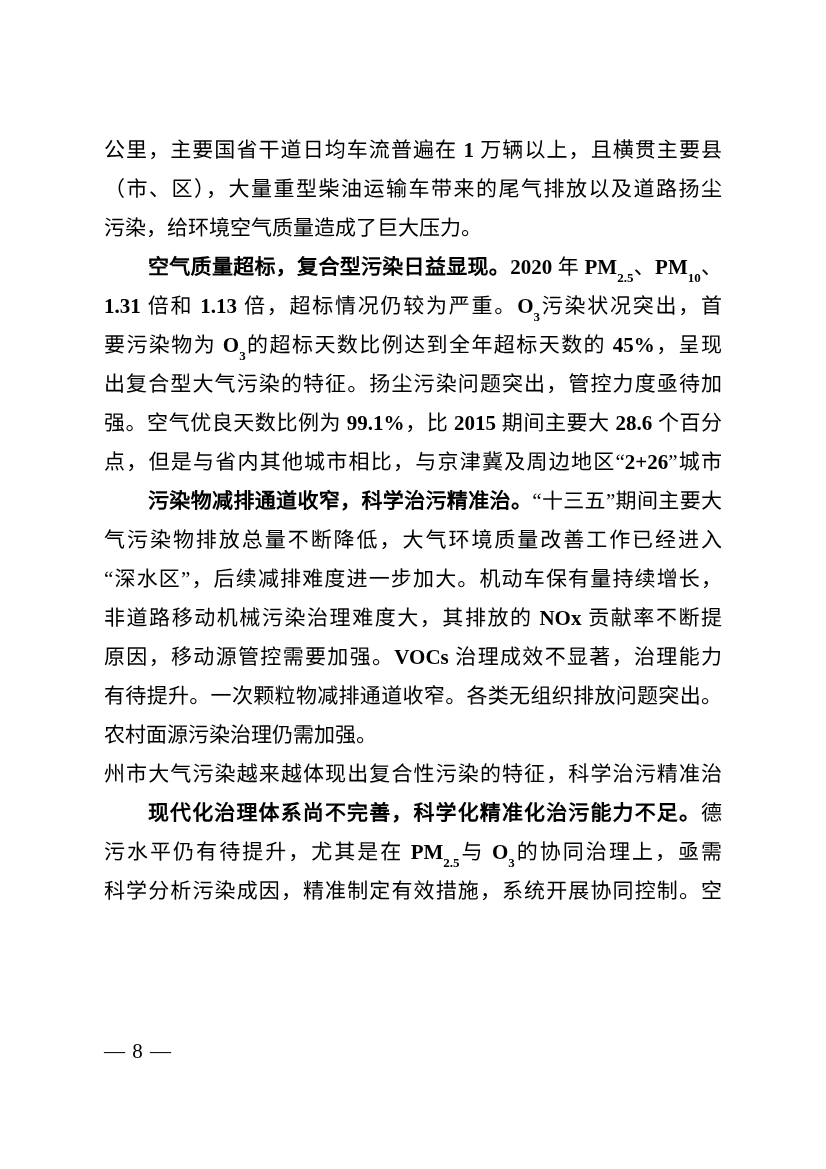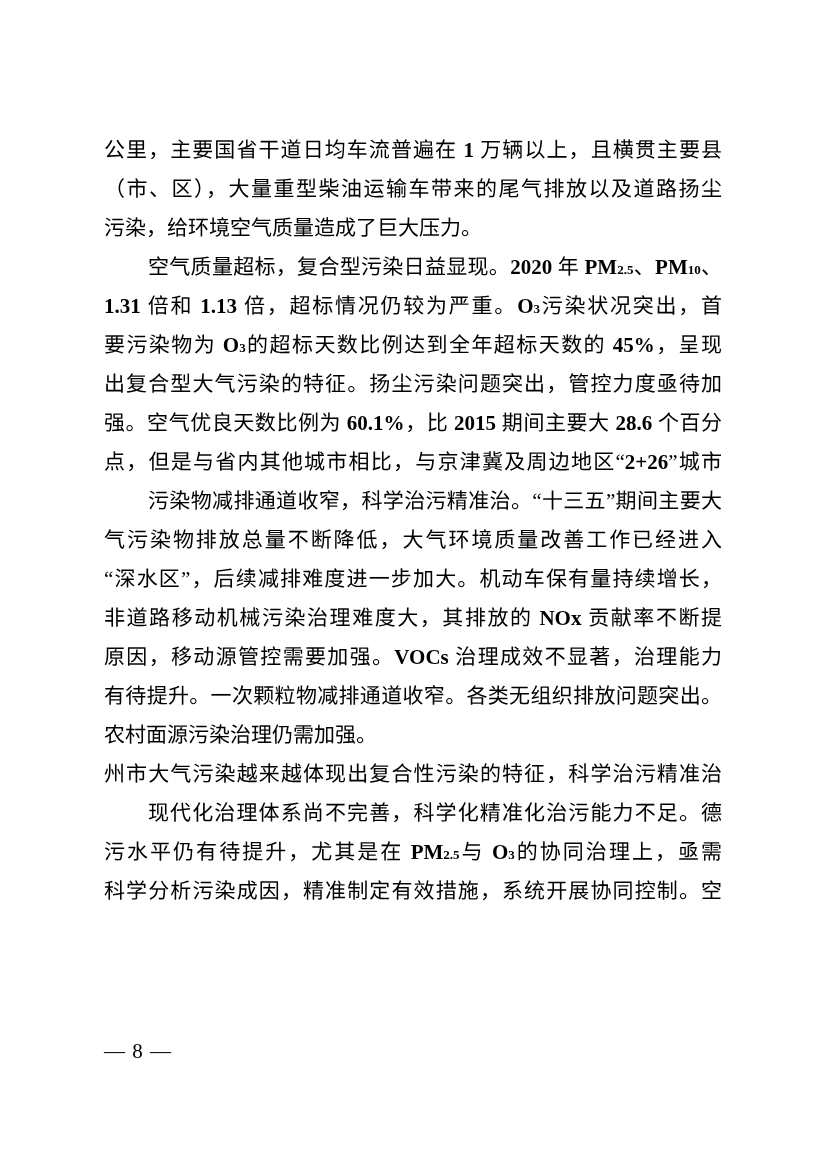--- a/index.html
+++ b/index.html
@@ -36,30 +36,30 @@
     overflow: hidden;
     white-space: normal;
   }
   .line.last {
     text-align-last: left;
   }
   .line.indent {
     text-indent: 44px;
   }
   .zh-bold {
-    font-weight: 400;
+    font-weight: 700;
   }
   .latin {
     font-weight: 700;
     font-family: "Liberation Serif", "DejaVu Serif", serif;
   }
   .sub {
     font-size: 13px;
     position: relative;
-    top: 0;
+    top: 8px;
     font-weight: 700;
   }
   .sup {
     font-size: 13px;
     position: relative;
     top: -7px;
     font-weight: 700;
   }
   .footer {
     position: absolute;
@@ -78,21 +78,21 @@
       <div class="paragraph">
         <div class="line"><span>公里，主要国省干道日均车流普遍在 </span><span class="latin">1</span><span> 万辆以上，且横贯主要县</span></div>
         <div class="line"><span>（市、区），大量重型柴油运输车带来的尾气排放以及道路扬尘</span></div>
         <div class="line last"><span>污染，给环境空气质量造成了巨大压力。</span></div>
       </div>
       <div class="paragraph">
         <div class="line indent"><span class="zh-bold">空气质量超标，复合型污染日益显现。</span><span class="latin">2020</span><span> 年 </span><span class="latin">PM</span><span class="latin sub">2.5</span><span>、</span><span class="latin">PM</span><span class="latin sub">10</span><span>、</span></div>
         <div class="line"><span class="latin">1.31</span><span> 倍和 </span><span class="latin">1.13</span><span> 倍，超标情况仍较为严重。</span><span class="latin">O</span><span class="latin sub">3</span><span>污染状况突出，首</span></div>
         <div class="line"><span>要污染物为 </span><span class="latin">O</span><span class="latin sub">3</span><span>的超标天数比例达到全年超标天数的 </span><span class="latin">45%</span><span>，呈现</span></div>
         <div class="line"><span>出复合型大气污染的特征。扬尘污染问题突出，管控力度亟待加</span></div>
-        <div class="line"><span>强。空气优良天数比例为 </span><span class="latin">60.1%</span><span>，比 </span><span class="latin">2015</span><span> 期间主要大 </span><span class="latin">28.6</span><span> 个百分</span></div>
+        <div class="line"><span>强。空气优良天数比例为 </span><span class="latin">99.1%</span><span>，比 </span><span class="latin">2015</span><span> 期间主要大 </span><span class="latin">28.6</span><span> 个百分</span></div>
         <div class="line"><span>点，但是与省内其他城市相比，与京津冀及周边地区“</span><span class="latin">2+26</span><span>”城市</span></div>
       </div>
       <div class="paragraph">
         <div class="line indent"><span class="zh-bold">污染物减排通道收窄，科学治污精准治。</span><span>“十三五”期间主要大</span></div>
         <div class="line"><span>气污染物排放总量不断降低，大气环境质量改善工作已经进入</span></div>
         <div class="line"><span>“深水区”，后续减排难度进一步加大。机动车保有量持续增长，</span></div>
         <div class="line"><span>非道路移动机械污染治理难度大，其排放的 </span><span class="latin">NOx</span><span> 贡献率不断提</span></div>
         <div class="line"><span>原因，移动源管控需要加强。</span><span class="latin">VOCs</span><span> 治理成效不显著，治理能力</span></div>
         <div class="line"><span>有待提升。一次颗粒物减排通道收窄。各类无组织排放问题突出。</span></div>
         <div class="line last"><span>农村面源污染治理仍需加强。</span></div>

